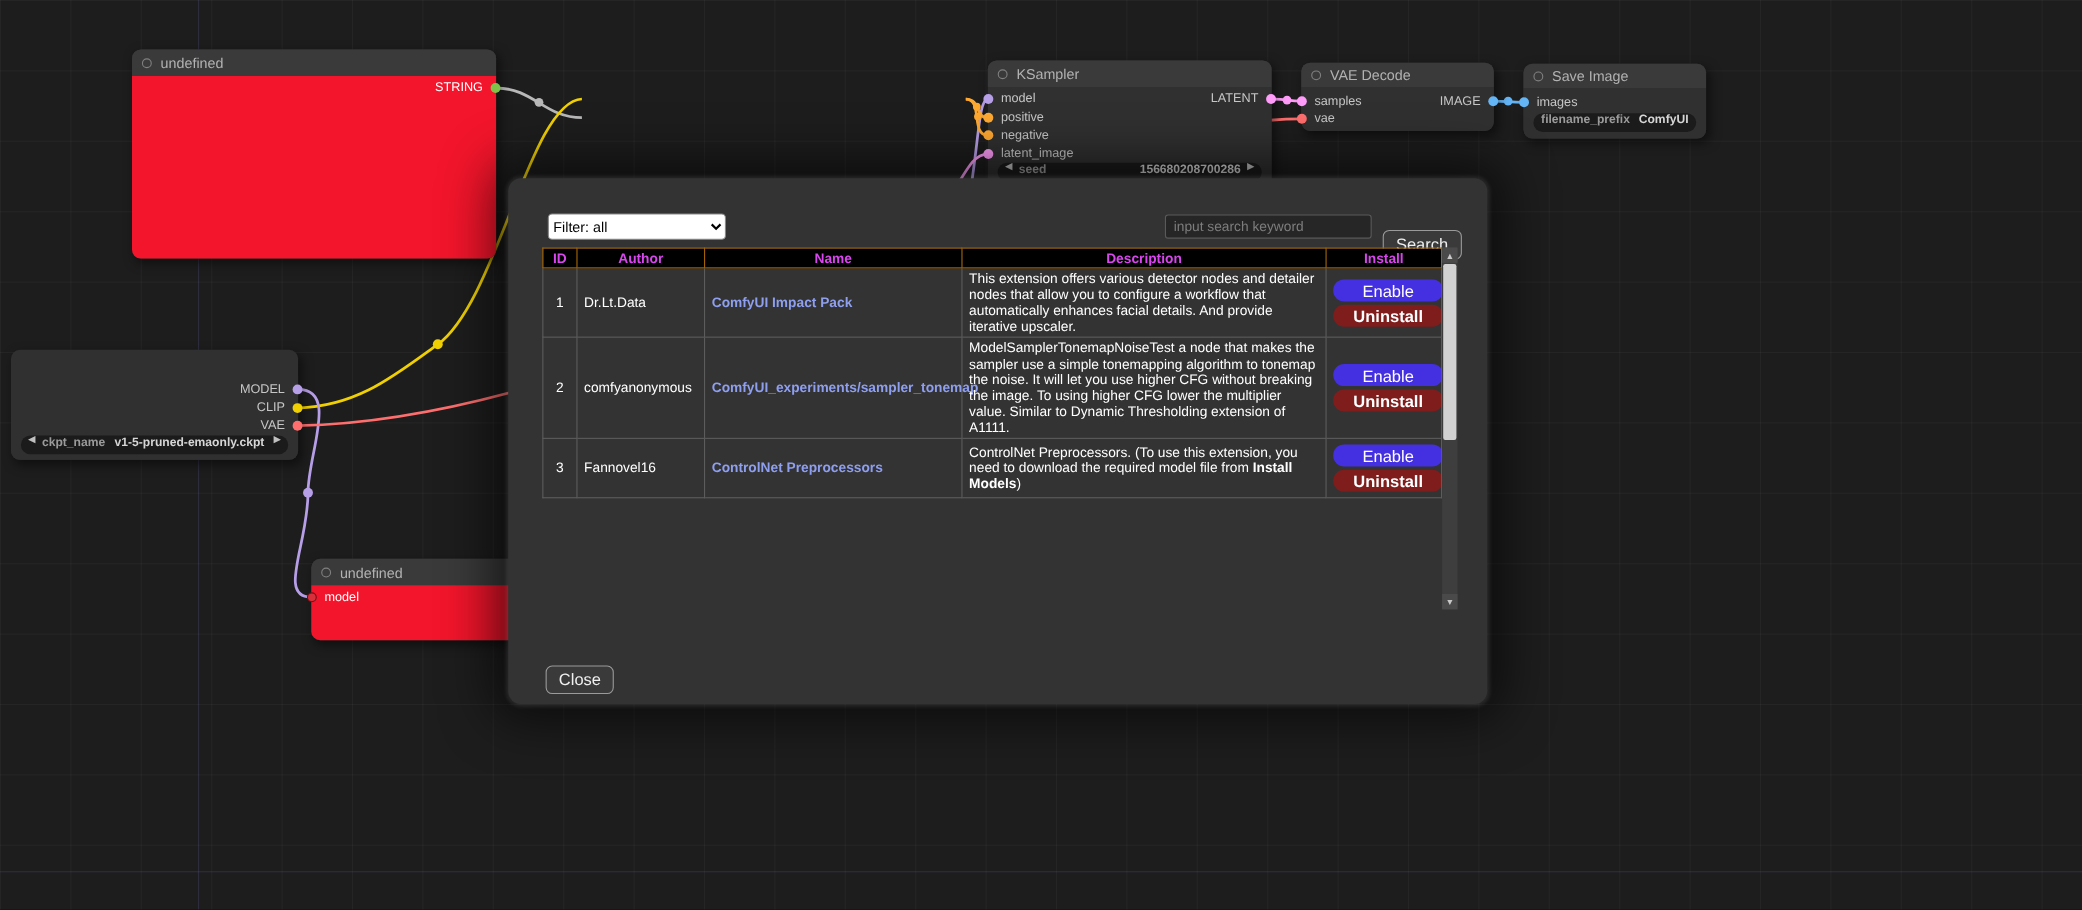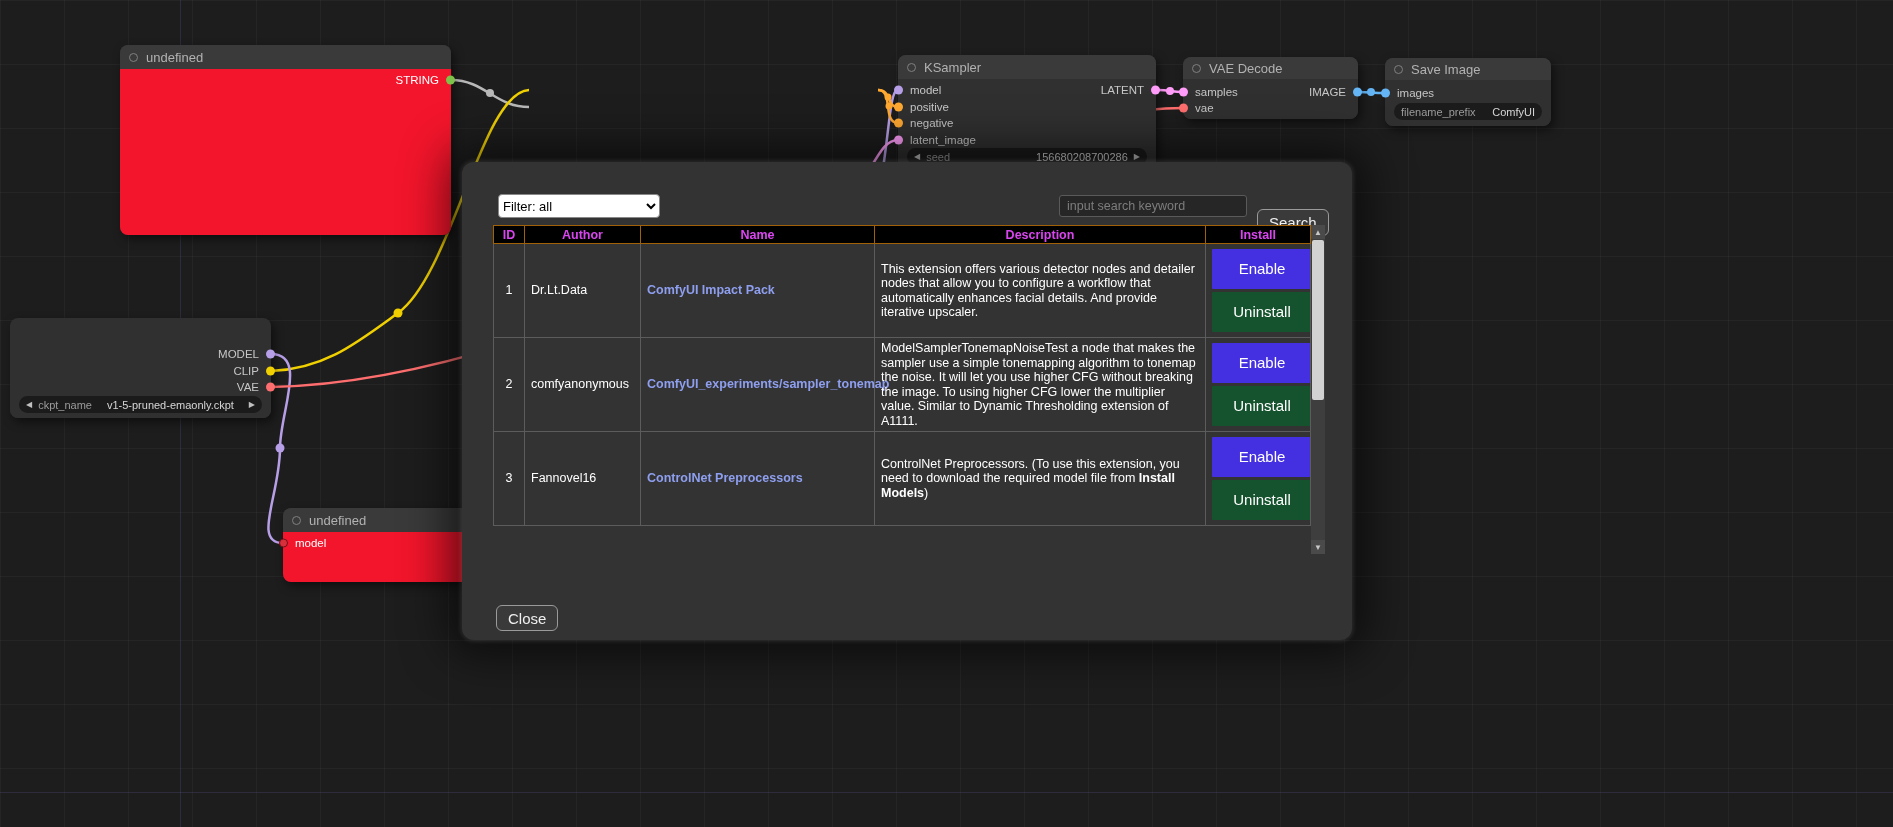--- a/index.html
+++ b/index.html
@@ -30,21 +30,21 @@
   .slot.in .port{left:-4px;}
   .slot.out .port{right:-4px;}
   .slot.onred{color:#ffffff;}
 
   .port.c-model{background:#b79fe8;} .port.c-clip{background:#f0d000;}
   .port.c-vae{background:#ff6e6e;}   .port.c-cond{background:#ffa931;}
   .port.c-latent{background:#ff9cf9;}.port.c-image{background:#64b5f6;}
   .port.c-string{background:#7ec24a;}.port.c-red{background:#d8303a;border:1px solid #701018;box-sizing:border-box;}
 
   .widget{position:absolute;left:9px;right:9px;height:17px;background:#1b1b1b;border-radius:9px;
-    display:flex;align-items:center;padding:0 7px;gap:6px;font-size:11px;color:#aaa;box-sizing:border-box;}
+    display:flex;padding:0 7px;gap:6px;font-size:11px;color:#aaa;box-sizing:border-box;font-weight:bold;}
   .widget .arrow{color:#c0c0c0;font-size:8px;line-height:1;flex:none;}
   .widget .w-label{color:#9b9b9b;white-space:nowrap;}
   .widget .w-value{margin-left:auto;color:#d6d6d6;white-space:nowrap;}
 
   .modal{position:absolute;left:462px;top:162px;width:890px;height:478px;background:#333333;border-radius:12px;
     box-shadow:0 0 5px 1px rgba(255,255,255,0.13), 0 0 45px 14px rgba(0,0,0,0.6);z-index:10;}
   .filter-select{position:absolute;left:36px;top:32px;width:162px;height:24px;font-size:13px;
     font-family:"Liberation Sans",sans-serif;background:#ffffff;color:#000;border-radius:4px;border:1px solid #888;}
   .search-input{position:absolute;left:597px;top:33px;width:188px;height:22px;box-sizing:border-box;
     background:#262626;border:1px solid #5a5a5a;border-radius:3px;color:#3b82f6;font-size:12.5px;padding:0 7px;
@@ -56,24 +56,24 @@
   .close-btn{position:absolute;left:34px;top:443px;height:26px;}
 
   .ext-table{position:absolute;left:31px;top:63px;width:817px;border-collapse:collapse;table-layout:fixed;
     color:#fff;font-size:12.5px;}
   .ext-table th{background:#000;color:#d946ef;font-weight:bold;font-size:12.5px;height:17px;padding:0 4px;
     border:1px solid #a16207;}
   .ext-table td{border:1px solid #5c5c5c;padding:2px 6px;vertical-align:middle;line-height:14.5px;}
   .td-id{text-align:center;}
   .name-link{color:#8f9ff0;font-weight:bold;cursor:pointer;text-decoration:none;}
   .td-install{text-align:center;padding:2px 2px;}
-  .pill-btn{display:block;width:100px;height:40px;margin:3px auto;border:none;border-radius:1px;color:#fff;
+  .pill-btn{display:block;width:100px;height:20px;margin:3px auto;border:none;border-radius:12px;color:#fff;
     font-size:15px;font-family:"Liberation Sans",sans-serif;cursor:pointer;line-height:22px;}
   .pill-enable{background:#4430e0;}
-  .pill-uninstall{background:#14532d;}
+  .pill-uninstall{background:#7f1d1d;font-weight:bold;}
 
   .scrollbar{position:absolute;left:849px;top:63px;width:14px;height:329px;background:#3e3e3e;}
   .sb-btn{position:absolute;left:0;width:14px;height:14px;background:#4a4a4a;color:#c8c8c8;font-size:8px;
     display:flex;align-items:center;justify-content:center;cursor:pointer;}
   .sb-up{top:0;} .sb-down{bottom:0;}
   .sb-thumb{position:absolute;left:1px;top:15px;width:12px;height:160px;background:#d2d2d2;border-radius:2px;cursor:pointer;}
 </style>
 </head>
 <body>
 

